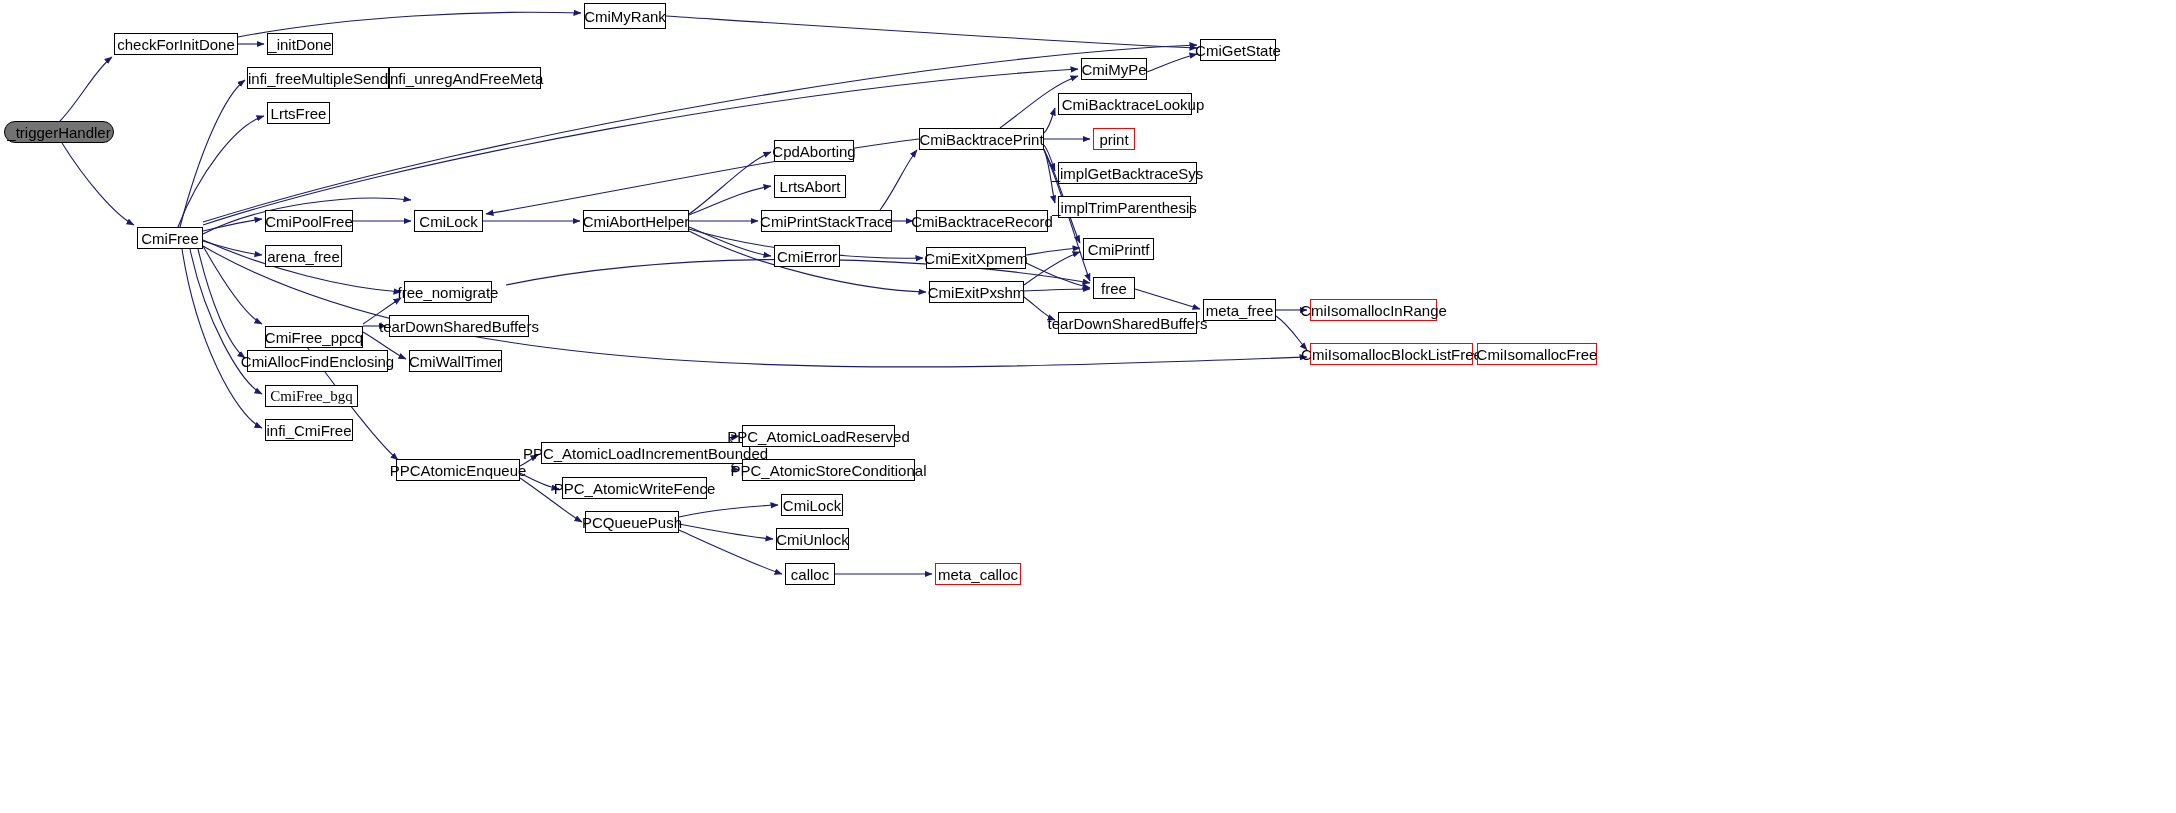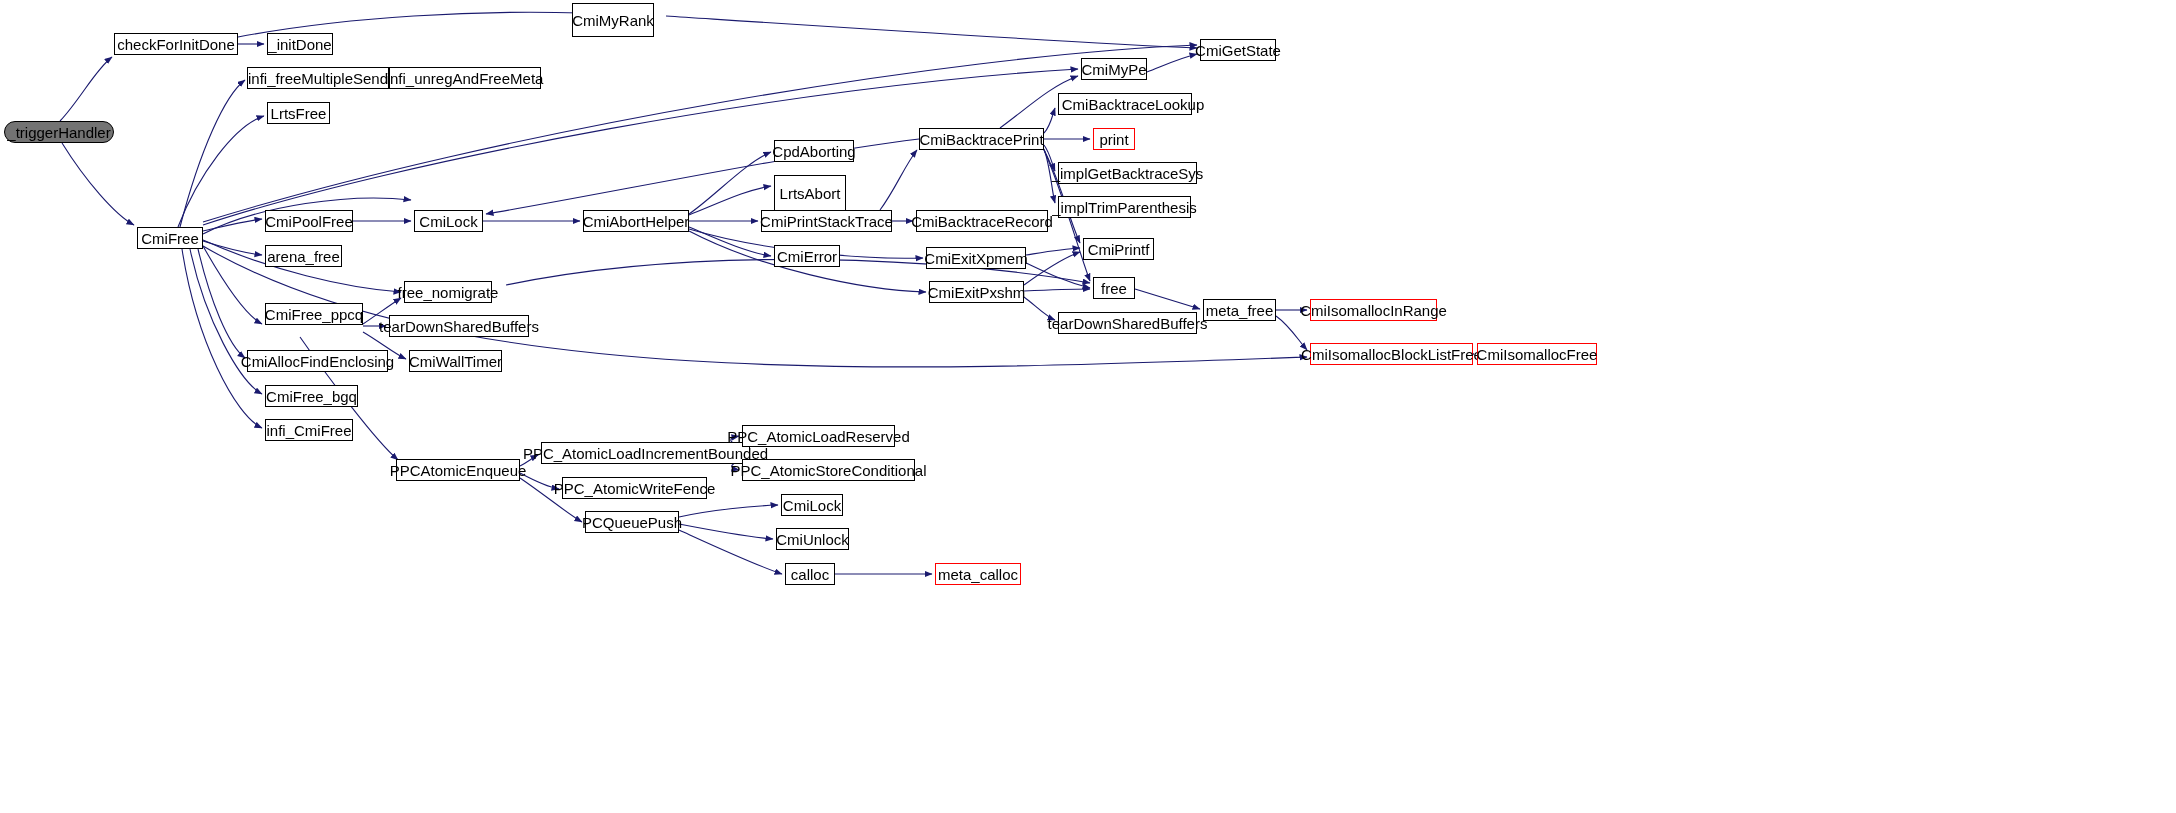--- a/index.html
+++ b/index.html
@@ -118,56 +118,56 @@
         <path d="M 679 517 C 710 510 752 506 778 505" marker-end="url(#arrow)" stroke="#1a1a6e"></path>
         <path d="M 679 524 C 710 530 748 537 773 539" marker-end="url(#arrow)" stroke="#1a1a6e"></path>
         <path d="M 679 530 C 712 545 755 565 782 574" marker-end="url(#arrow)" stroke="#1a1a6e"></path>
         <path d="M 835 574 L 932 574" marker-end="url(#arrow)" stroke="#1a1a6e"></path>
         <path d="M 919 139 C 790 155 600 195 486 214" marker-end="url(#arrow)" stroke="#1a1a6e"></path>
       </g>
   </svg>
 <div class="node root" style="left: 4px; top: 121px; width: 110px; height: 22px;">_triggerHandler</div>
     <div class="node" style="left: 114px; top: 33px; width: 124px; height: 22px;">checkForInitDone</div>
     <div class="node" style="left: 267px; top: 33px; width: 66px; height: 22px;">_initDone</div>
-    <div class="node" style="left: 572px; top: 3px; width: 82px; height: 34px;">CmiMyRank</div>
+    <div class="node" style="left: 584px; top: 3px; width: 82px; height: 26px;">CmiMyRank</div>
     <div class="node" style="left: 1200px; top: 39px; width: 76px; height: 22px;">CmiGetState</div>
     <div class="node" style="left: 247px; top: 67px; width: 142px; height: 22px;">infi_freeMultipleSend</div>
     <div class="node" style="left: 389px; top: 67px; width: 152px; height: 22px;">infi_unregAndFreeMeta</div>
     <div class="node" style="left: 1081px; top: 58px; width: 66px; height: 22px;">CmiMyPe</div>
     <div class="node" style="left: 267px; top: 102px; width: 63px; height: 22px;">LrtsFree</div>
     <div class="node" style="left: 1058px; top: 93px; width: 134px; height: 22px; padding-left: 16px;">CmiBacktraceLookup</div>
     <div class="node" style="left: 137px; top: 227px; width: 66px; height: 22px;">CmiFree</div>
     <div class="node" style="left: 919px; top: 128px; width: 125px; height: 22px;">CmiBacktracePrint</div>
     <div class="node highlight" style="left: 1093px; top: 128px; width: 42px; height: 22px;">print</div>
     <div class="node" style="left: 1058px; top: 162px; width: 139px; height: 22px;">_implGetBacktraceSys</div>
     <div class="node" style="left: 774px; top: 140px; width: 80px; height: 22px;">CpdAborting</div>
     <div class="node" style="left: 1058px; top: 196px; width: 133px; height: 22px;">_implTrimParenthesis</div>
-    <div class="node" style="left: 774px; top: 175px; width: 72px; height: 36px;">LrtsAbort</div>
+    <div class="node" style="left: 774px; top: 175px; width: 72px; height: 23px;">LrtsAbort</div>
     <div class="node" style="left: 265px; top: 210px; width: 88px; height: 22px;">CmiPoolFree</div>
     <div class="node" style="left: 414px; top: 210px; width: 69px; height: 22px;">CmiLock</div>
     <div class="node" style="left: 583px; top: 210px; width: 106px; height: 22px;">CmiAbortHelper</div>
     <div class="node" style="left: 761px; top: 210px; width: 131px; height: 22px;">CmiPrintStackTrace</div>
     <div class="node" style="left: 916px; top: 210px; width: 132px; height: 22px;">CmiBacktraceRecord</div>
     <div class="node" style="left: 265px; top: 245px; width: 77px; height: 22px;">arena_free</div>
     <div class="node" style="left: 774px; top: 245px; width: 66px; height: 22px;">CmiError</div>
     <div class="node" style="left: 926px; top: 247px; width: 100px; height: 22px;">CmiExitXpmem</div>
     <div class="node" style="left: 1083px; top: 238px; width: 71px; height: 22px;">CmiPrintf</div>
     <div class="node" style="left: 404px; top: 281px; width: 88px; height: 22px;">free_nomigrate</div>
     <div class="node" style="left: 929px; top: 281px; width: 95px; height: 22px;">CmiExitPxshm</div>
     <div class="node" style="left: 1093px; top: 277px; width: 42px; height: 22px;">free</div>
     <div class="node" style="left: 1203px; top: 299px; width: 73px; height: 22px;">meta_free</div>
     <div class="node highlight" style="left: 1310px; top: 299px; width: 127px; height: 22px;">CmiIsomallocInRange</div>
-    <div class="node" style="left: 265px; top: 303px; width: 98px; height: 22px;">CmiFree_ppcq</div>
+    <div class="node" style="left: 265px; top: 326px; width: 98px; height: 22px;">CmiFree_ppcq</div>
     <div class="node" style="left: 389px; top: 315px; width: 140px; height: 22px;">tearDownSharedBuffers</div>
     <div class="node" style="left: 1058px; top: 312px; width: 139px; height: 22px;">tearDownSharedBuffers</div>
     <div class="node highlight" style="left: 1310px; top: 343px; width: 163px; height: 22px;">CmiIsomallocBlockListFree</div>
     <div class="node highlight" style="left: 1477px; top: 343px; width: 120px; height: 22px;">CmiIsomallocFree</div>
     <div class="node" style="left: 247px; top: 350px; width: 141px; height: 22px;">CmiAllocFindEnclosing</div>
     <div class="node" style="left: 409px; top: 350px; width: 93px; height: 22px;">CmiWallTimer</div>
-    <div class="node" style="left: 265px; top: 385px; width: 93px; height: 22px;">CmiFree_bgq</div>
+    <div class="node" style="left: 265px; top: 385px; width: 93px; height: 22px; font-family: Liberation Serif, serif;">CmiFree_bgq</div>
     <div class="node" style="left: 265px; top: 419px; width: 88px; height: 22px;">infi_CmiFree</div>
     <div class="node" style="left: 396px; top: 459px; width: 124px; height: 22px;">PPCAtomicEnqueue</div>
     <div class="node" style="left: 541px; top: 442px; width: 209px; height: 22px;">PPC_AtomicLoadIncrementBounded</div>
     <div class="node" style="left: 742px; top: 425px; width: 153px; height: 22px;">PPC_AtomicLoadReserved</div>
     <div class="node" style="left: 742px; top: 459px; width: 173px; height: 22px;">PPC_AtomicStoreConditional</div>
     <div class="node" style="left: 562px; top: 477px; width: 145px; height: 22px;">PPC_AtomicWriteFence</div>
     <div class="node" style="left: 585px; top: 511px; width: 94px; height: 22px;">PCQueuePush</div>
     <div class="node" style="left: 781px; top: 494px; width: 62px; height: 22px;">CmiLock</div>
     <div class="node" style="left: 776px; top: 528px; width: 73px; height: 22px;">CmiUnlock</div>
     <div class="node" style="left: 785px; top: 563px; width: 50px; height: 22px;">calloc</div>

